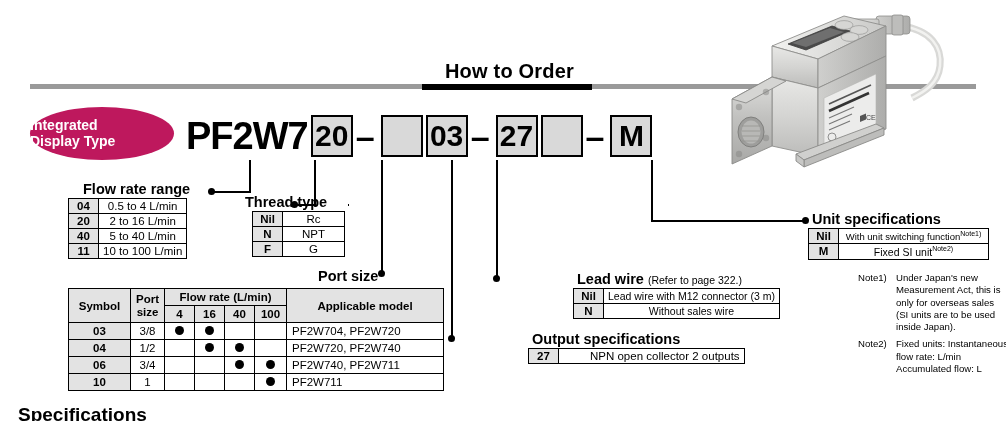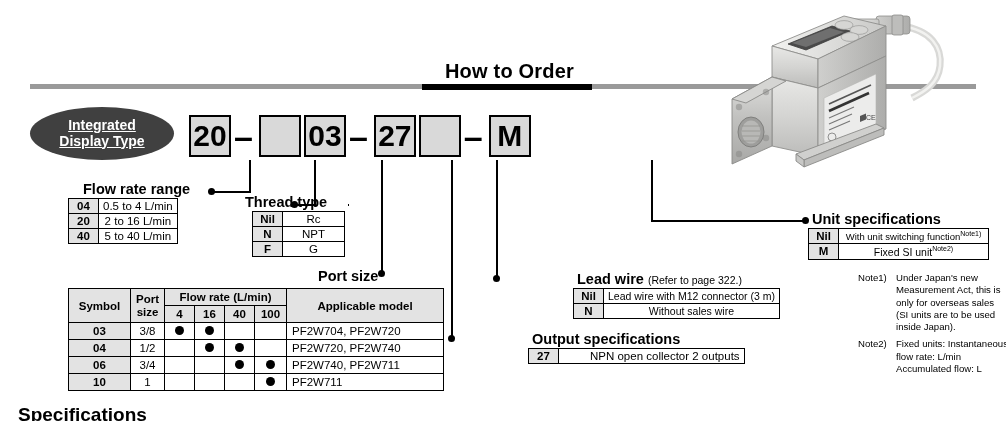--- a/index.html
+++ b/index.html
@@ -12,23 +12,23 @@
   .abs{position:absolute;}
 
   
   #top-rule{left:30px;top:84px;width:946px;height:5px;background:#9a9a9a;}
   #title-underline{left:422px;top:84px;width:170px;height:6px;background:#000;}
   #page-title{left:422px;top:60px;width:175px;text-align:center;
     font-size:20px;font-weight:bold;letter-spacing:.2px;}
 
   
   #type-badge{left:30px;top:107px;width:144px;height:53px;border-radius:50%;
-    background:#404040;color:#fff;display:flex;flex-direction:column;
-    align-items:center;justify-content:center;line-height:1.12;
-    font-size:14px;font-weight:bold;text-align:center;text-decoration:underline;}
+    background:#be185d;color:#fff;display:flex;flex-direction:column;
+    align-items:flex-start;justify-content:center;line-height:1.12;
+    font-size:14px;font-weight:bold;text-align:center;}
 
   
   #partno{left:186px;top:112px;height:48px;display:flex;align-items:center;}
   #partno .prefix{font-size:38px;font-weight:bold;letter-spacing:-1px;line-height:1;}
   #partno .pbox{width:42px;height:42px;background:#d9d9d9;border:2px solid #000;
     display:flex;align-items:center;justify-content:center;
     font-size:30px;font-weight:bold;box-sizing:border-box;margin-left:3px;}
   #partno .pbox.blank{background:#d9d9d9;}
   #partno .dash{font-size:34px;font-weight:bold;margin:0 3px;line-height:1;}
 
@@ -160,20 +160,21 @@
     <path d="M70 150 L78 156 L78 163 L70 157 Z" fill="#c8c8c6" stroke="#8a8a88" stroke-width="0.9"></path>
   </svg>
 </div>
 
 <div class="abs" id="type-badge">
   <span>Integrated</span>
   <span>Display Type</span>
 </div>
 
 <div class="abs" id="partno">
+  <span class="prefix">PF2W7</span>
   <span class="pbox">20</span>
   <span class="dash">–</span>
   <span class="pbox blank"></span>
   <span class="pbox">03</span>
   <span class="dash">–</span>
   <span class="pbox">27</span>
   <span class="pbox blank"></span>
   <span class="dash">–</span>
   <span class="pbox">M</span>
 </div>
@@ -219,20 +220,24 @@
       <td class="val">0.5 to 4 L/min</td>
     </tr>
     <tr>
       <td class="sym">20</td>
       <td class="val">2 to 16 L/min</td>
     </tr>
     <tr>
       <td class="sym">40</td>
       <td class="val">5 to 40 L/min</td>
     </tr>
+    <tr>
+      <td class="sym">11</td>
+      <td class="val">10 to 100 L/min</td>
+    </tr>
   </tbody>
 </table>
 
 <div class="cap" style="left:245px;top:194px;">Thread type</div>
 <table class="opt" id="thread-type-table" style="left:252px;top:211px;">
   <tbody>
     <tr>
       <td class="sym">Nil</td>
       <td class="val" style="width:62px;text-align:center;">Rc</td>
     </tr>

